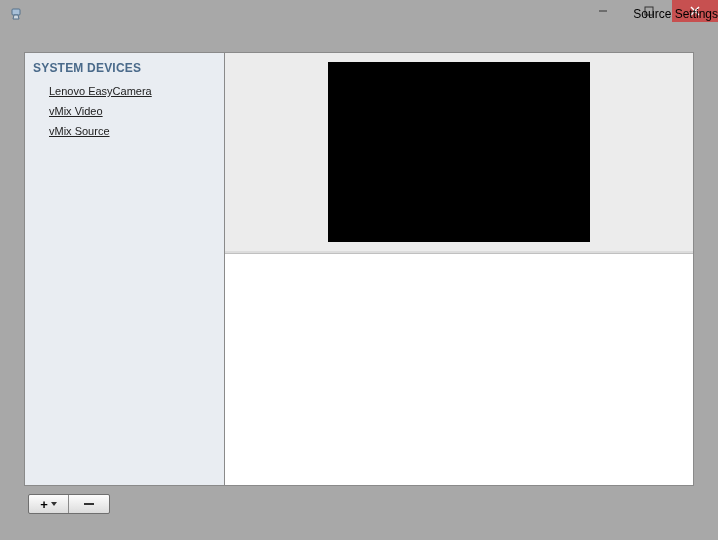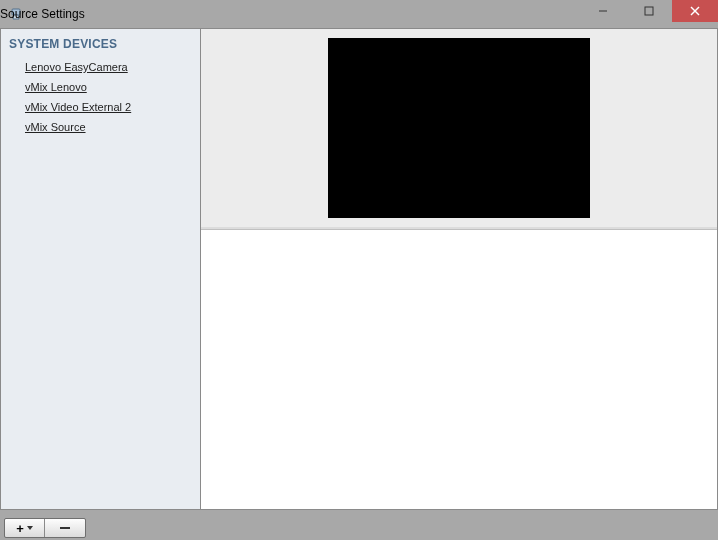--- a/index.html
+++ b/index.html
@@ -15,21 +15,21 @@
     position: relative;
   }
   .titlebar .app-icon {
     width: 16px; height: 16px;
     margin-left: 8px;
     display: flex; align-items: center; justify-content: center;
   }
   .titlebar .title {
     position: absolute;
     left: 0; right: 0;
-    text-align: left;
+    text-align: right;
     font-size: 12px;
     color: #000;
     pointer-events: none;
   }
   .titlebar .win-controls {
     margin-left: auto;
     display: flex;
     height: 100%;
   }
   .win-btn {
@@ -48,21 +48,21 @@
     color: #fff;
     width: 46px;
     height: 22px;
   }
   .win-btn.close svg { stroke: #fff; }
   .win-btn svg { display: block; }
 
   
   .content {
     flex: 1;
-    margin: 0;
+    margin: 24px;
     display: flex;
     flex-direction: column;
   }
   .panes {
     flex: 1;
     display: flex;
     border: 1px solid #8a8a8a;
     background: #fff;
   }
   .sidebar {
@@ -179,22 +179,21 @@
         </svg>
     </div>
   </div>
 </div>
 
 <div class="content">
   <div class="panes">
     <div class="sidebar">
       <div class="sidebar-header">SYSTEM DEVICES</div>
       <div class="sidebar-item">Lenovo EasyCamera</div>
-      <div class="sidebar-item">vMix Lenovo</div>
-      <div class="sidebar-item">vMix Video External 2</div>
+      <div class="sidebar-item">vMix Video</div>
       <div class="sidebar-item">vMix Source</div>
     </div>
     <div class="right">
       <div class="preview-pane">
         <div class="preview-box"></div>
       </div>
       <div class="detail-pane"></div>
     </div>
   </div>
   <div class="bottom-bar">

